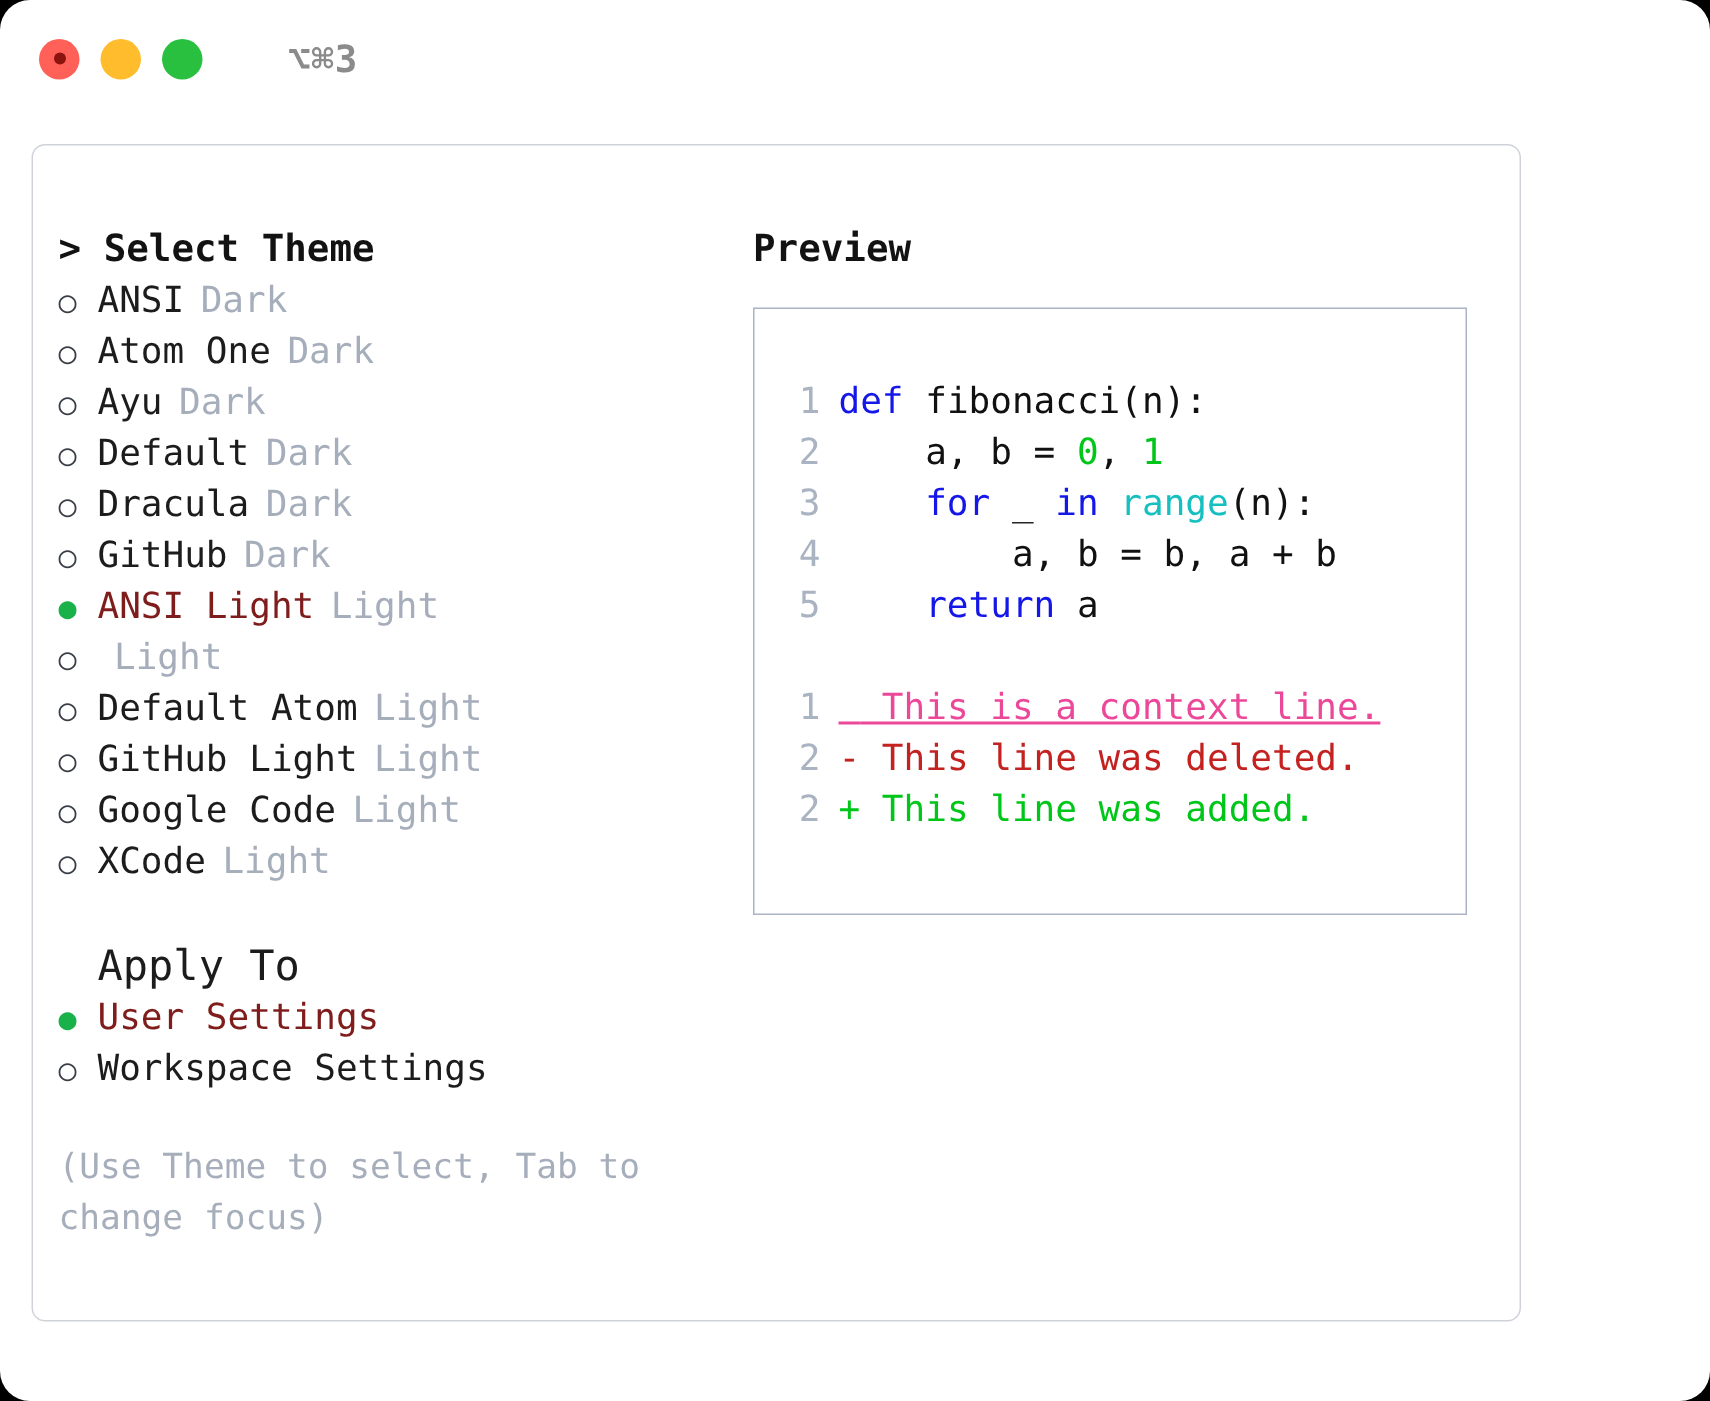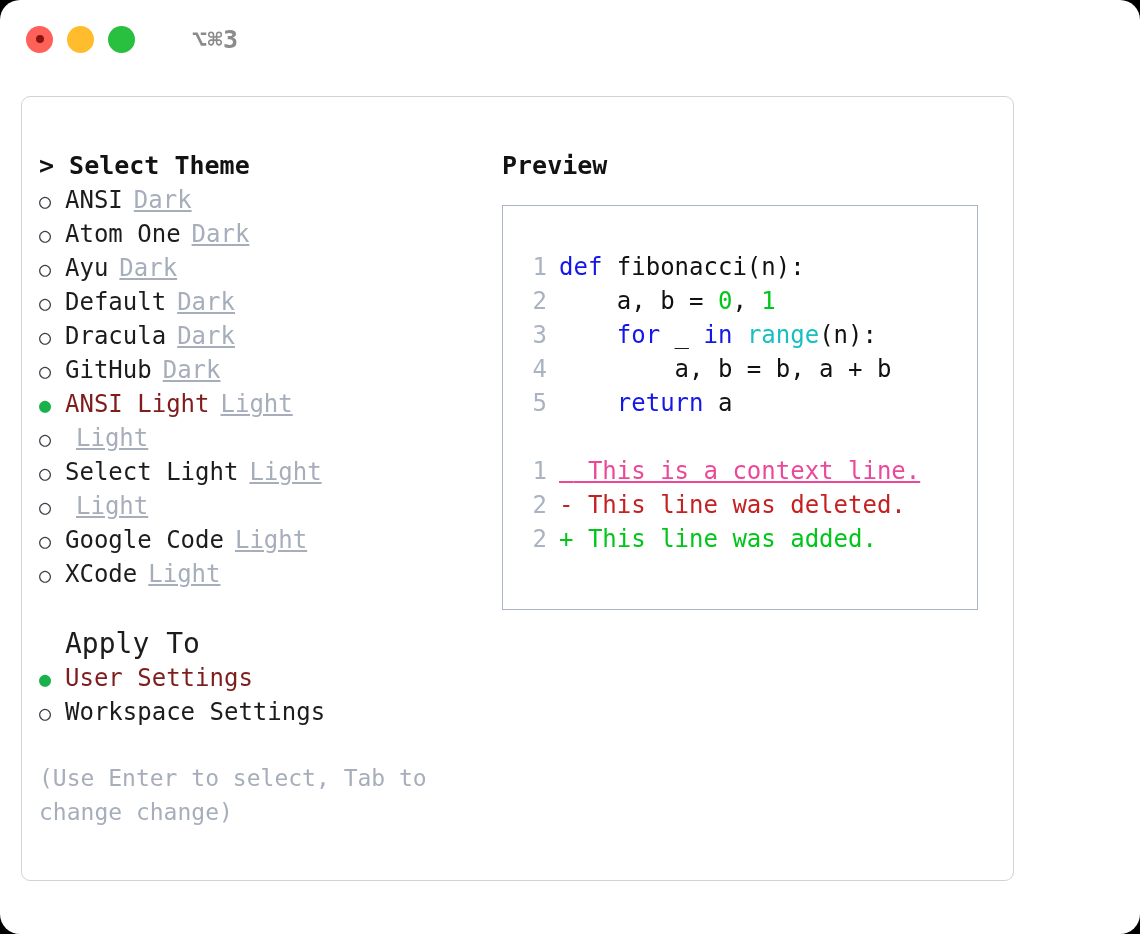--- a/index.html
+++ b/index.html
@@ -116,21 +116,20 @@
     color: #3a3f47;
     font-size: 20px;
     line-height: 34px;
   }
   .opt.selected .marker { color: #19b24a; }
   .opt .label { color: #1c1c1c; }
   .opt.selected .label { color: #7f1d1d; }
   .opt .badge {
     color: #a6aebb;
     margin-left: 11px;
-    text-decoration: underline;
   }
 
   .apply-block { margin-top: 36px; }
   .apply-title {
     font-size: 28px;
     color: #1c1c1c;
     line-height: 34px;
     padding-left: 26px;
     white-space: pre;
   }
@@ -205,35 +204,35 @@
 
         <div class="opt-list" id="theme-list">
             <div class="opt"><span class="marker">○</span><span class="label">ANSI</span><span class="badge">Dark</span></div>
             <div class="opt"><span class="marker">○</span><span class="label">Atom One</span><span class="badge">Dark</span></div>
             <div class="opt"><span class="marker">○</span><span class="label">Ayu</span><span class="badge">Dark</span></div>
             <div class="opt"><span class="marker">○</span><span class="label">Default</span><span class="badge">Dark</span></div>
             <div class="opt"><span class="marker">○</span><span class="label">Dracula</span><span class="badge">Dark</span></div>
             <div class="opt"><span class="marker">○</span><span class="label">GitHub</span><span class="badge">Dark</span></div>
             <div class="opt selected"><span class="marker">●</span><span class="label">ANSI Light</span><span class="badge">Light</span></div>
             <div class="opt"><span class="marker">○</span><span class="badge">Light</span></div>
-            <div class="opt"><span class="marker">○</span><span class="label">Select Light</span><span class="badge">Light</span></div>
-            <div class="opt"><span class="marker">○</span><span class="badge">Light</span></div>
+            <div class="opt"><span class="marker">○</span><span class="label">Default Atom</span><span class="badge">Light</span></div>
+            <div class="opt"><span class="marker">○</span><span class="label">GitHub Light</span><span class="badge">Light</span></div>
             <div class="opt"><span class="marker">○</span><span class="label">Google Code</span><span class="badge">Light</span></div>
             <div class="opt"><span class="marker">○</span><span class="label">XCode</span><span class="badge">Light</span></div>
           </div>
 
         <div class="apply-block">
           <div class="apply-title">Apply To</div>
           <div id="apply-list">
               <div class="opt selected"><span class="marker">●</span><span class="label">User Settings</span></div>
               <div class="opt"><span class="marker">○</span><span class="label">Workspace Settings</span></div>
             </div>
         </div>
 
-        <div class="hint">(Use Enter to select, Tab to change change)</div>
+        <div class="hint">(Use Theme to select, Tab to change focus)</div>
       </div>
 
       <div class="right-col">
         <div class="section-title">Preview</div>
 
         <div class="preview-box">
           <div class="code" id="code-area"><div class="code-line"><span class="ln">1</span><span class="kw">def</span><span class="plain"> fibonacci(n):</span></div><div class="code-line"><span class="ln">2</span><span class="plain">    a, b = </span><span class="num">0</span><span class="plain">, </span><span class="num">1</span></div><div class="code-line"><span class="ln">3</span><span class="plain">    </span><span class="kw">for</span><span class="plain"> _ </span><span class="kw">in</span><span class="plain"> </span><span class="fn">range</span><span class="plain">(n):</span></div><div class="code-line"><span class="ln">4</span><span class="plain">        a, b = b, a + b</span></div><div class="code-line"><span class="ln">5</span><span class="plain">    </span><span class="kw">return</span><span class="plain"> a</span></div><div class="blank"></div><div class="code-line"><span class="ln">1</span><span class="diff-ctx"> </span><span class="diff-ctx"> This is a context line.</span></div><div class="code-line"><span class="ln">2</span><span class="diff-del">-</span><span class="diff-del"> This line was deleted.</span></div><div class="code-line"><span class="ln">2</span><span class="diff-add">+</span><span class="diff-add"> This line was added.</span></div></div>
         </div>
       </div>
 

